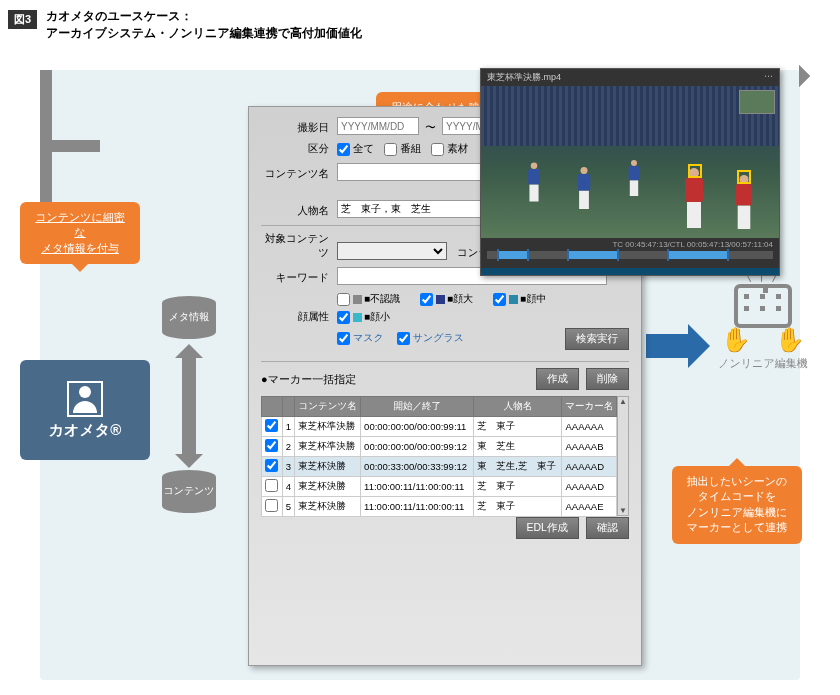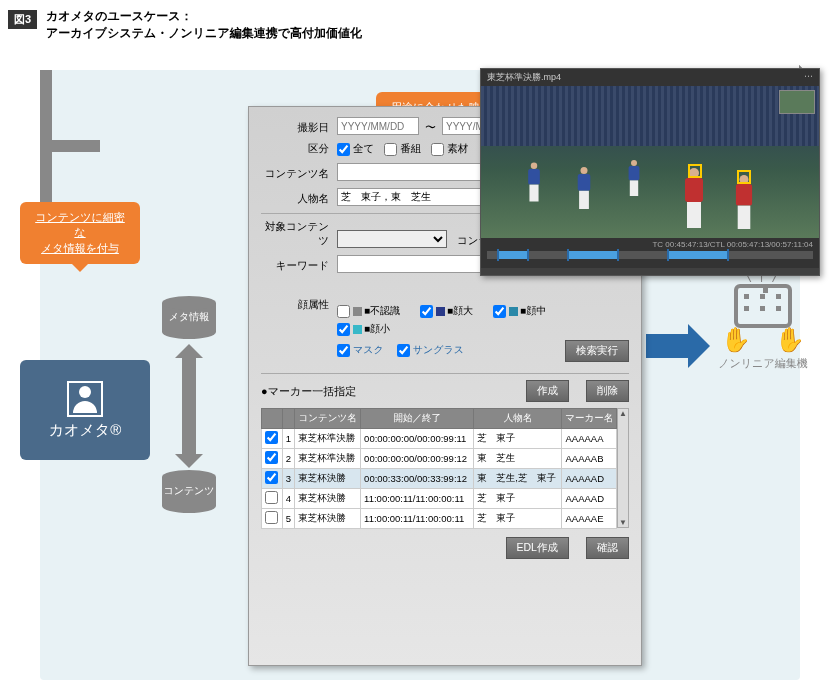--- a/index.html
+++ b/index.html
@@ -21,21 +21,21 @@
 .db-cyl .top { width: 54px; height: 14px; background: #888; border-radius: 50%; position: absolute; top: 0; }
 .db-cyl .body { width: 54px; height: 36px; background: #888; position: absolute; top: 7px; border-radius: 0 0 27px 27px / 0 0 7px 7px; }
 .db-cyl .lbl { position: absolute; top: 14px; width: 54px; text-align: center; color: #fff; font-size: 10px; }
 .db1 { top: 226px; left: 122px; }
 .db2 { top: 400px; left: 122px; }
 
 .kaometa { position: absolute; top: 290px; left: -20px; width: 130px; height: 100px; background: #4a6a8a; border-radius: 6px; display: flex; flex-direction: column; align-items: center; justify-content: center; color: #fff; }
 .kaometa .face-icon { width: 36px; height: 36px; border: 2px solid #fff; position: relative; margin-bottom: 4px; }
 .kaometa .face-icon::before { content: ""; position: absolute; top: 3px; left: 10px; width: 12px; height: 12px; background: #fff; border-radius: 50%; }
 .kaometa .face-icon::after { content: ""; position: absolute; bottom: 2px; left: 4px; width: 24px; height: 12px; background: #fff; border-radius: 12px 12px 0 0; }
-.kaometa .name { font-size: 15px; font-weight: normal; }
+.kaometa .name { font-size: 15px; font-weight: bold; }
 
 .arrow-gray { position: absolute; background: #888; }
 .arrow-v-bi { width: 14px; }
 .arrow-v-bi::before { content: ""; position: absolute; top: -14px; left: -7px; border: 14px solid transparent; border-bottom-color: #888; border-top: none; }
 .arrow-v-bi::after { content: ""; position: absolute; bottom: -14px; left: -7px; border: 14px solid transparent; border-top-color: #888; border-bottom: none; }
 
 .arrow-path1 { top: 220px; left: 30px; width: 12px; height: 70px; background: #888; }
 .arrow-path1b { top: 220px; left: 30px; width: 60px; height: 12px; background: #888; }
 .arrow-path1b::after { content:""; position:absolute; right:-10px; top:-5px; border:11px solid transparent; border-left-color:#888; border-right:none; }
 .arrow-path2 { top: 390px; left: 30px; width: 12px; height: 50px; background: #888; }
@@ -57,37 +57,37 @@
 .archive-panel { position: absolute; top: 36px; left: 208px; width: 394px; height: 560px; background: linear-gradient(#d0d0d0, #e6e6e6); border: 1px solid #999; box-shadow: 3px 3px 6px rgba(0,0,0,0.3); font-size: 11px; }
 .archive-panel .hdr { background: #888; color: #fff; padding: 6px 10px; font-size: 12px; }
 .archive-panel .form { padding: 10px 12px 4px; }
 .frow { display: flex; align-items: flex-end; margin-bottom: 7px; }
 .frow .flbl { width: 76px; text-align: right; padding-right: 8px; font-size: 10.5px; }
 .frow input[type=text] { border: 1px solid #999; height: 18px; padding: 0 3px; font-size: 10px; background: #fff; }
 .frow .chk { display: inline-flex; align-items: center; margin-right: 10px; font-size: 10.5px; }
 .frow .chk input { margin-right: 3px; }
 .frow select { border: 1px solid #666; height: 18px; width: 110px; font-size: 10px; }
 .sep { height: 1px; background: #aaa; margin: 2px 0 6px; }
-.face-attrs { display: flex; flex-wrap: wrap; gap: 4px 10px; align-items: center; margin-top: 24px; }
+.face-attrs { display: flex; flex-wrap: wrap; gap: 4px 10px; align-items: center; }
 .face-attrs .chk { font-size: 10px; }
 .face-attrs .sw { display:inline-block; width:9px; height:9px; margin-right:2px; vertical-align:middle; }
-.btn-panel { display: inline-block; background: linear-gradient(#888,#666); color: #fff; border: 1px solid #555; padding: 3px 10px; font-size: 10.5px; margin-left: 14px; cursor: pointer; }
+.btn-panel { display: inline-block; background: linear-gradient(#888,#666); color: #fff; border: 1px solid #555; padding: 3px 10px; font-size: 10.5px; margin-left: 4px; cursor: pointer; }
 .marker-section { padding: 0 12px; }
 .marker-section .mhdr { display:flex; justify-content:space-between; align-items:center; margin: 6px 0; }
 .mtable { width: 100%; border-collapse: collapse; background: #fff; font-size: 9.5px; }
 .mtable th { background: #888; color: #fff; padding: 3px 2px; border: 1px solid #777; font-weight: normal; }
 .mtable td { border: 1px solid #ccc; padding: 2px 3px; white-space: nowrap; }
 .mtable td:first-child, .mtable td:nth-child(2) { text-align: center; }
 .mtable tr.sel td { background: #d8e6ef; }
 .scrollbar-fake { display:inline-block; width:12px; background:#ddd; border:1px solid #aaa; vertical-align:top; height:120px; position:relative; }
 .scrollbar-fake::before { content:"▲"; position:absolute; top:0; left:1px; font-size:8px; color:#555; }
 .scrollbar-fake::after { content:"▼"; position:absolute; bottom:0; left:1px; font-size:8px; color:#555; }
-.bottom-btns { text-align:right; padding: 8px 12px; }
-
-.video-panel { position: absolute; top: -2px; left: 440px; width: 340px; height: 208px; background: #404040; border: 1px solid #555; box-shadow: 2px 2px 6px rgba(0,0,0,0.4); }
+.bottom-btns { text-align:right; padding: 0 12px; }
+
+.video-panel { position: absolute; top: -2px; left: 440px; width: 300px; height: 208px; background: #0c4a6e; border: 1px solid #555; box-shadow: 2px 2px 6px rgba(0,0,0,0.4); }
 .video-panel .vtitle { background: #333; color: #ccc; font-size: 9px; padding: 2px 6px; display:flex; justify-content:space-between; }
 .video-panel .vimg { height: 152px; background: linear-gradient(180deg, #2a3a5a 0%, #3a5a4a 55%, #5a7a5a 100%); position: relative; overflow:hidden; }
 .vimg .stands { position:absolute; top:0; left:0; right:0; height:60px; background: repeating-linear-gradient(90deg, #3a4a6a 0 3px, #2a3a5a 3px 6px); }
 .vimg .player { position:absolute; bottom:10px; width:26px; height:60px; }
 .vimg .player .head { width:10px; height:10px; background:#d8b090; border-radius:50%; margin:0 auto; }
 .vimg .player .body { width:18px; height:24px; margin:0 auto; border-radius:3px; }
 .vimg .player .legs { width:14px; height:26px; margin:0 auto; background:#eee; }
 .vimg .p-red .body { background:#c03030; }
 .vimg .p-blue .body { background:#3050a0; }
 .vimg .face-box { position:absolute; border:2px solid #ffcc00; width:14px; height:14px; }
@@ -104,20 +104,21 @@
 <div class="figure-label">図3</div>
 <div class="title">
   <span>カオメタのユースケース：</span><br>
   <span>アーカイブシステム・ノンリニア編集連携で高付加価値化</span>
 </div>
 
 <div class="canvas">
 
   <div class="callout-orange co1">コンテンツに細密な<br>メタ情報を付与</div>
   <div class="callout-orange co2">用途に合わせた映像を<br>効率的に抽出</div>
+  <div class="callout-orange co3">抽出したいシーンの<br>タイムコードを<br>ノンリニア編集機に<br>マーカーとして連携</div>
 
   <div class="db-cyl db2">
     <div class="body"></div>
       <div class="top"></div>
     <div class="lbl">コンテンツ</div>
   </div>
   <div class="db-cyl db1">
     <div class="body"></div>
       <div class="top"></div>
     <div class="lbl">メタ情報</div>
@@ -165,21 +166,21 @@
             <input type="checkbox" style="">
             <span>素材</span>
           </label>
       </div>
       <div class="frow">
         <div class="flbl">コンテンツ名</div>
         <input type="text" style="width: 270px;">
       </div>
       <div class="frow">
         <div class="flbl">人物名</div>
-        <input type="text" style="width: 270px;" value="芝　東子，東　芝生">
+        <input type="text" style="width: 270px; margin-top: 12px;" value="芝　東子，東　芝生">
       </div>
       <div class="sep"></div>
       <div class="frow">
         <div class="flbl">対象コンテンツ</div>
         <select><option></option></select>
         <div style="margin-left:10px;font-size:10.5px">コンテンツコード</div>
         <input type="text" style="width: 70px; margin-left: 6px;">
       </div>
       <div class="frow">
         <div class="flbl">キーワード</div>

